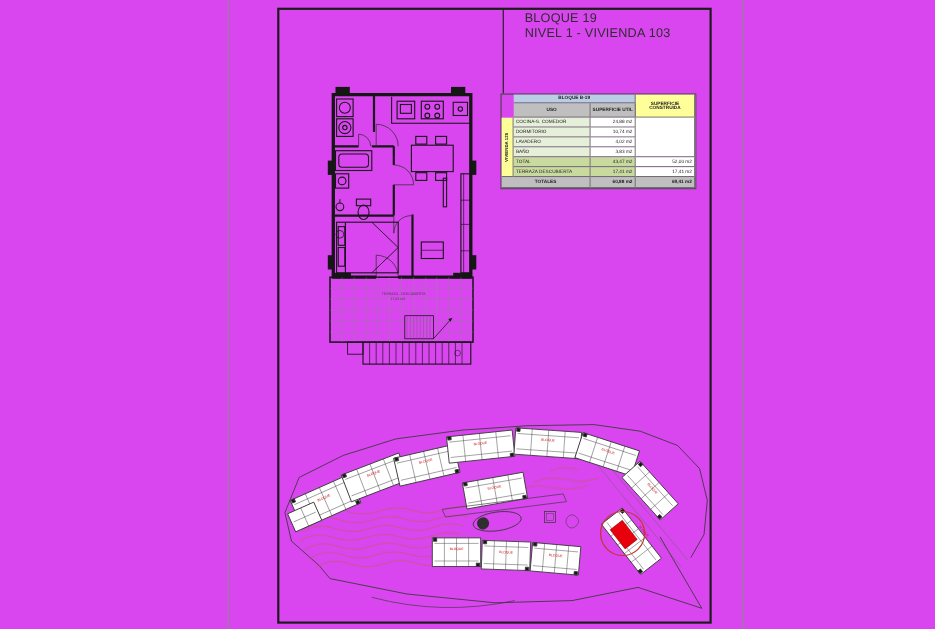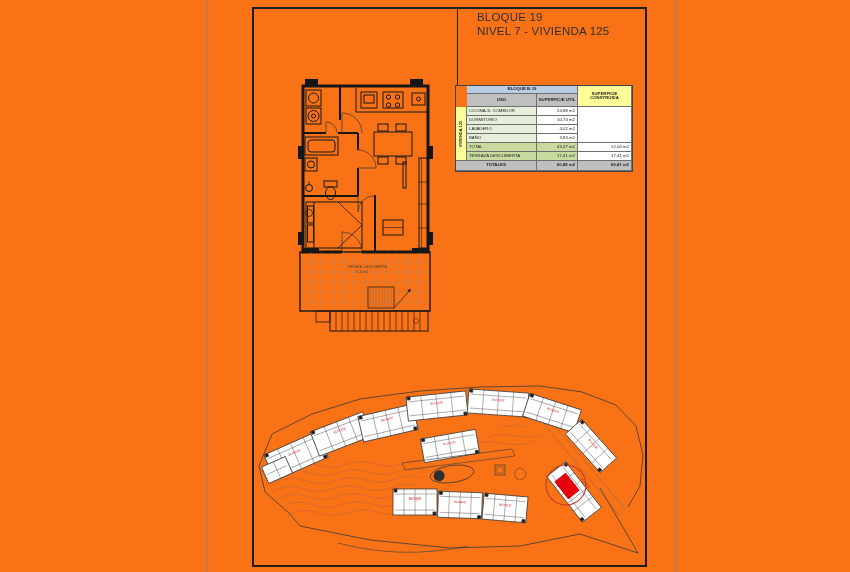--- a/index.html
+++ b/index.html
@@ -1,16 +1,16 @@
 <!DOCTYPE html>
 <html style="--header_blue: #b9cde5; --header_grey: #bfbfbf; --yellow: #ffff99; --row_green: #e6efda; --total_green: #c9da9f; --highlight_red: #e8000d; --highlight_ring: #c0392b; --contour: #c0614a; --label_red: #cc1111;"><head>
 <meta charset="utf-8">
 <style>
   html,body{margin:0;padding:0;background:#fff;}
-  #sheet{position:relative;width:850px;height:572px;background:#f97316;overflow:hidden;
+  #sheet{position:relative;width:850px;height:572px;background:#d946ef;overflow:hidden;
          font-family:"Liberation Sans",sans-serif;color:#222;}
   .pageline{position:absolute;top:0;bottom:0;width:1px;background:#8a8a8a;}
   #frame{position:absolute;left:252px;top:7px;width:391px;height:556px;border:2px solid #1c1c1c;}
   #titleblock-line{position:absolute;left:457px;top:8px;height:77px;width:1px;background:#1c1c1c;}
   #titles{position:absolute;left:477px;top:11px;font-size:11.5px;line-height:13.5px;color:#2e2e2e;letter-spacing:.2px;}
   
   #areas-table{position:absolute;left:455px;top:85px;display:grid;
      grid-template-columns:11px 70px 41px 54px;
      grid-template-rows:8px 13px 9px 9px 9px 9px 9px 9px 10px;
      font-size:4.3px;line-height:1;border:1px solid #444;}
@@ -35,21 +35,21 @@
 
 <div id="sheet">
 
   <div class="pageline" style="left:207px"></div>
   <div class="pageline" style="left:675px"></div>
   <div id="frame"></div>
   <div id="titleblock-line"></div>
 
   <div id="titles">
     <div>BLOQUE 19</div>
-    <div>NIVEL 7 - VIVIENDA 125</div>
+    <div>NIVEL 1 - VIVIENDA 103</div>
   </div>
 
   <div id="areas-table">
     <div class="corner" style="grid-area:1/1/3/2"></div>
     <div class="cell-c bold bg-blue" style="grid-area:1/2/2/4">BLOQUE B-19</div>
     <div class="cell-c bold bg-yellow" style="grid-area:1/4/3/5;text-align:center">SUPERFICIE CONSTRUIDA</div>
     <div class="cell-c bold bg-grey" style="grid-area:2/2/3/3">USO</div>
     <div class="cell-c bold bg-grey" style="grid-area:2/3/3/4">SUPERFICIE UTIL</div>
 
     <div class="cell-c bg-yellow" style="grid-area:3/1/9/2">

